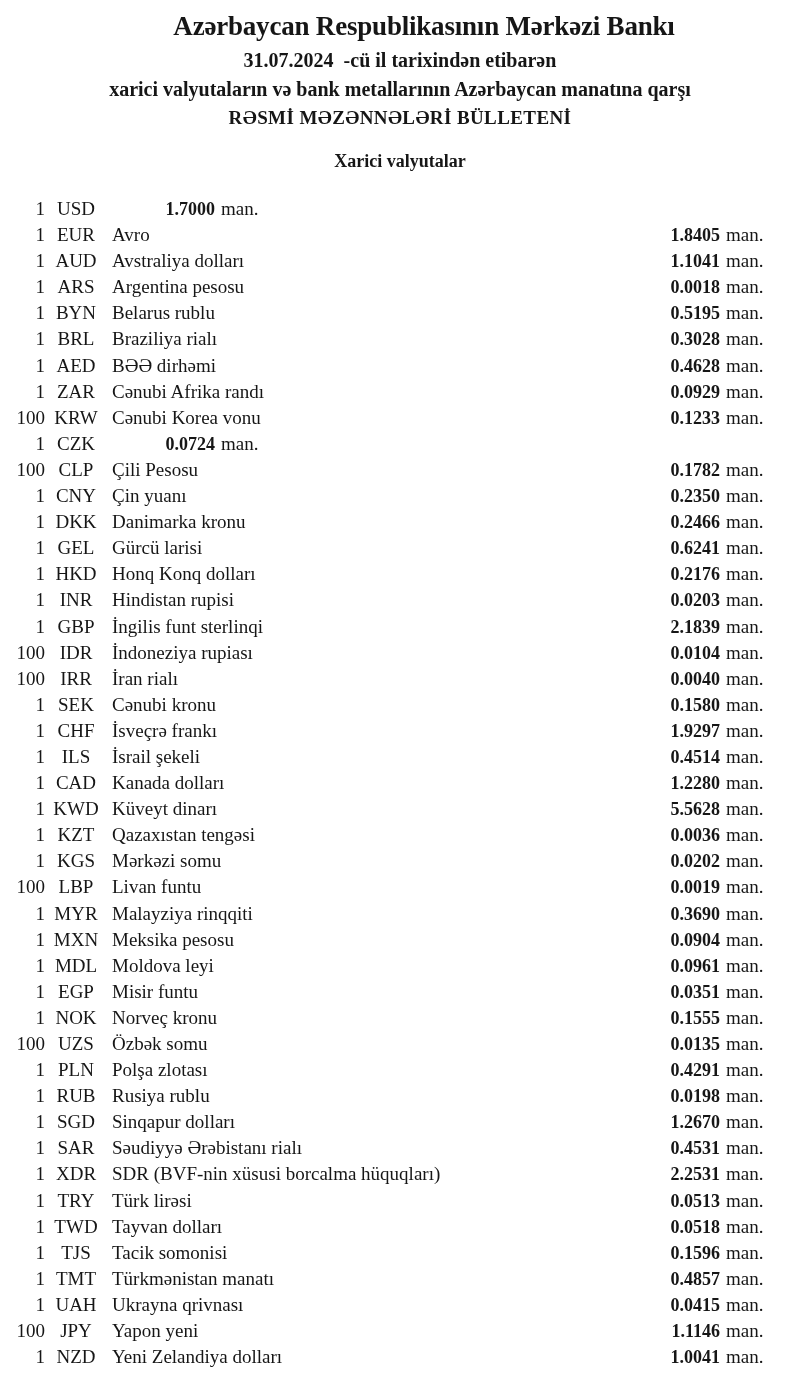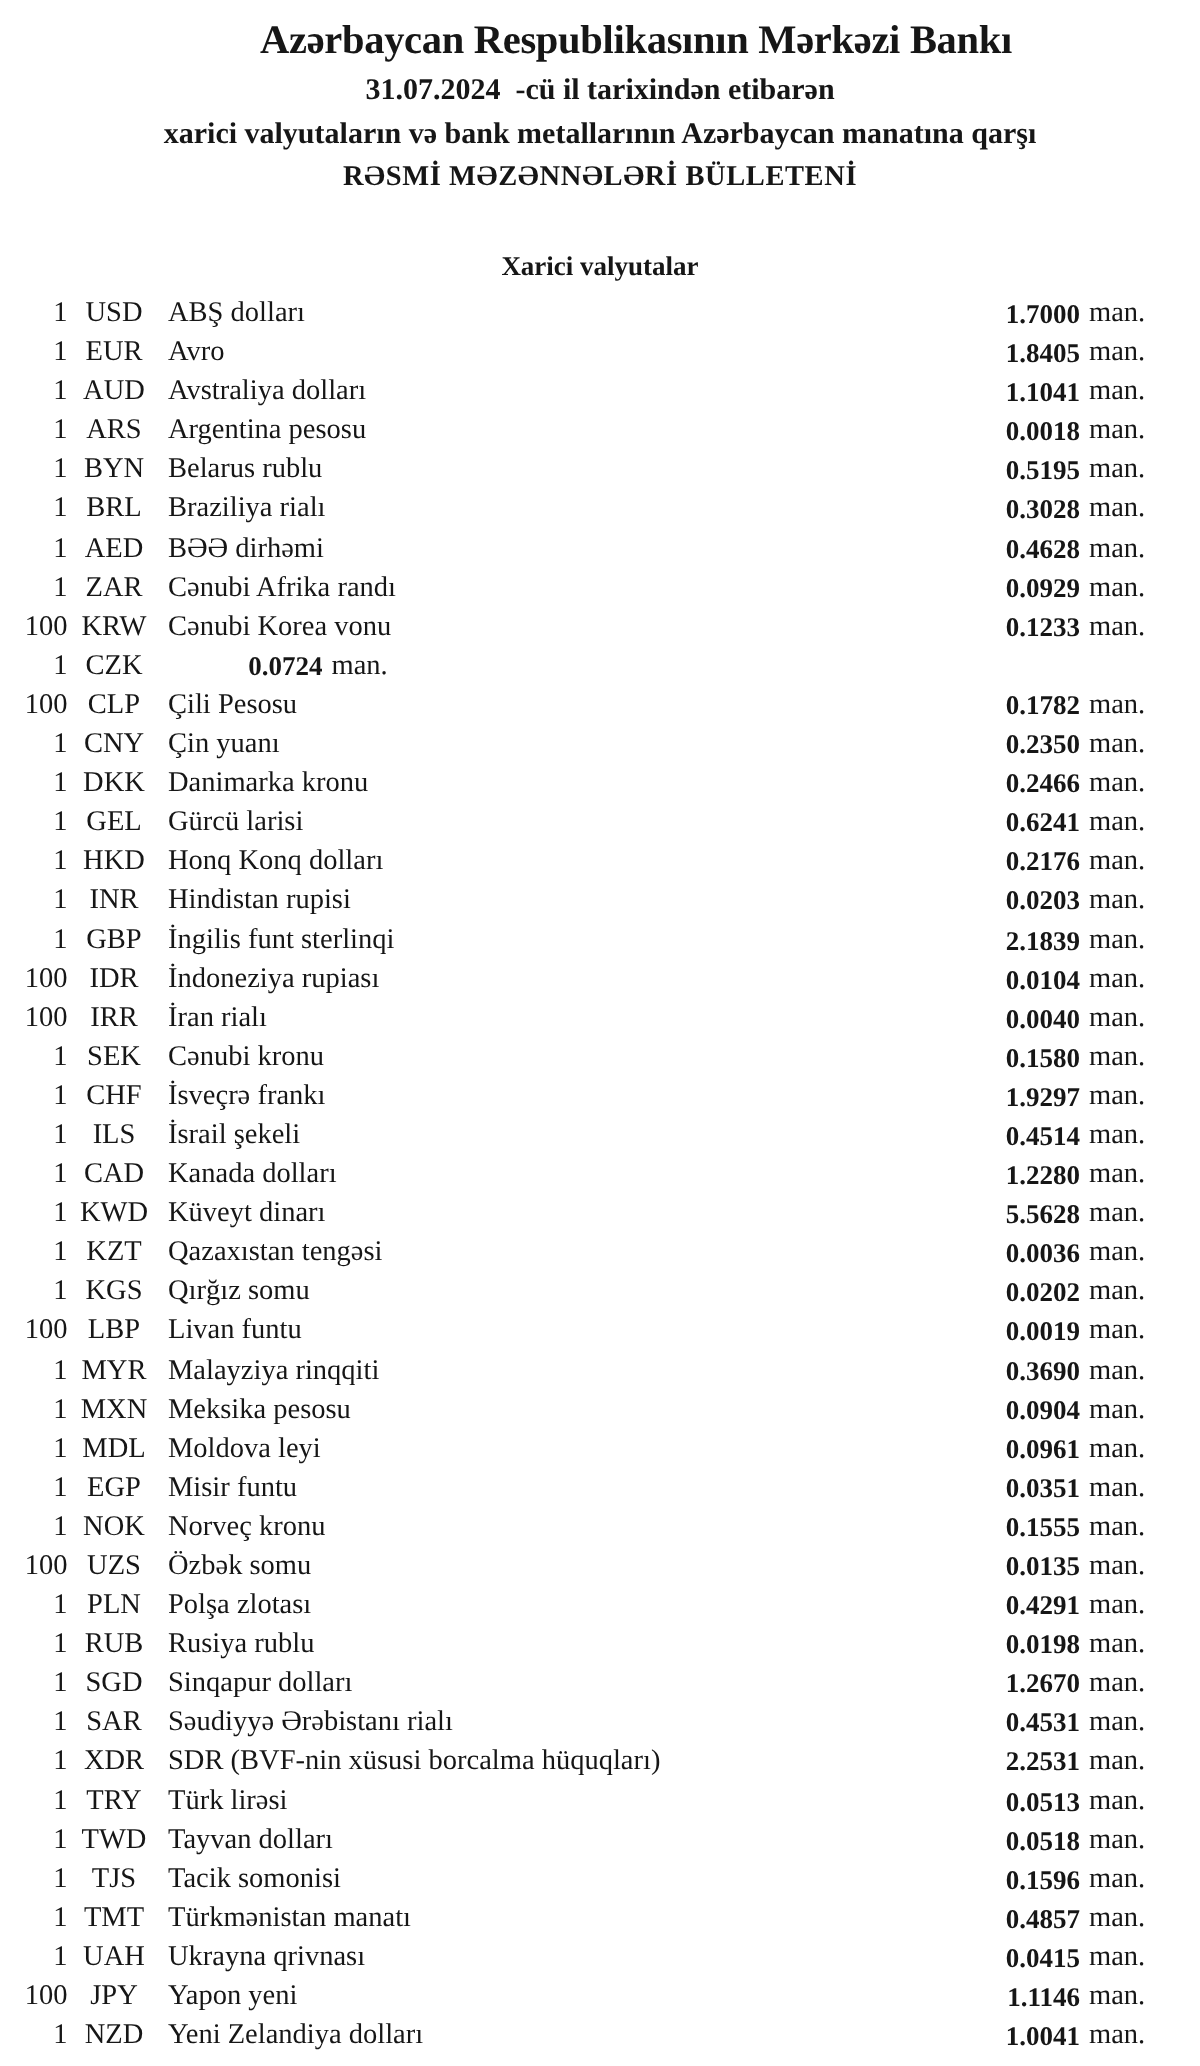--- a/index.html
+++ b/index.html
@@ -28,21 +28,21 @@
     white-space: pre;
   }
   .bulletin-title {
     font-size: 19px;
     font-weight: bold;
     line-height: 28px;
     letter-spacing: 0.4px;
   }
   .section-title {
     position: absolute;
-    top: 167px;
+    top: 151px;
     left: 0;
     width: 100%;
     text-align: center;
     font-size: 18px;
     font-weight: bold;
   }
   .rates {
     position: absolute;
     top: 196px;
     left: 0;
@@ -79,21 +79,20 @@
     <div class="subtitle-line">xarici valyutaların və bank metallarının Azərbaycan manatına qarşı</div>
     <div class="bulletin-title">RƏSMİ MƏZƏNNƏLƏRİ BÜLLETENİ</div>
   </div>
 
   <div class="section-title">Xarici valyutalar</div>
 
   <div class="rates">
   <div class="row">
     <span class="qty">1</span>
     <span class="code">USD</span>
-    <span class="name">ABŞ dolları</span>
     <span class="rate">1.7000</span>
     <span class="unit">man.</span>
   </div>
 
   <div class="row">
     <span class="qty">1</span>
     <span class="code">EUR</span>
     <span class="name">Avro</span>
     <span class="rate">1.8405</span>
     <span class="unit">man.</span>
@@ -278,21 +277,21 @@
     <span class="qty">1</span>
     <span class="code">KZT</span>
     <span class="name">Qazaxıstan tengəsi</span>
     <span class="rate">0.0036</span>
     <span class="unit">man.</span>
   </div>
 
   <div class="row">
     <span class="qty">1</span>
     <span class="code">KGS</span>
-    <span class="name">Qırğız somu</span>
+    <span class="name">Mərkəzi somu</span>
     <span class="rate">0.0202</span>
     <span class="unit">man.</span>
   </div>
 
   <div class="row">
     <span class="qty">100</span>
     <span class="code">LBP</span>
     <span class="name">Livan funtu</span>
     <span class="rate">0.0019</span>
     <span class="unit">man.</span>

